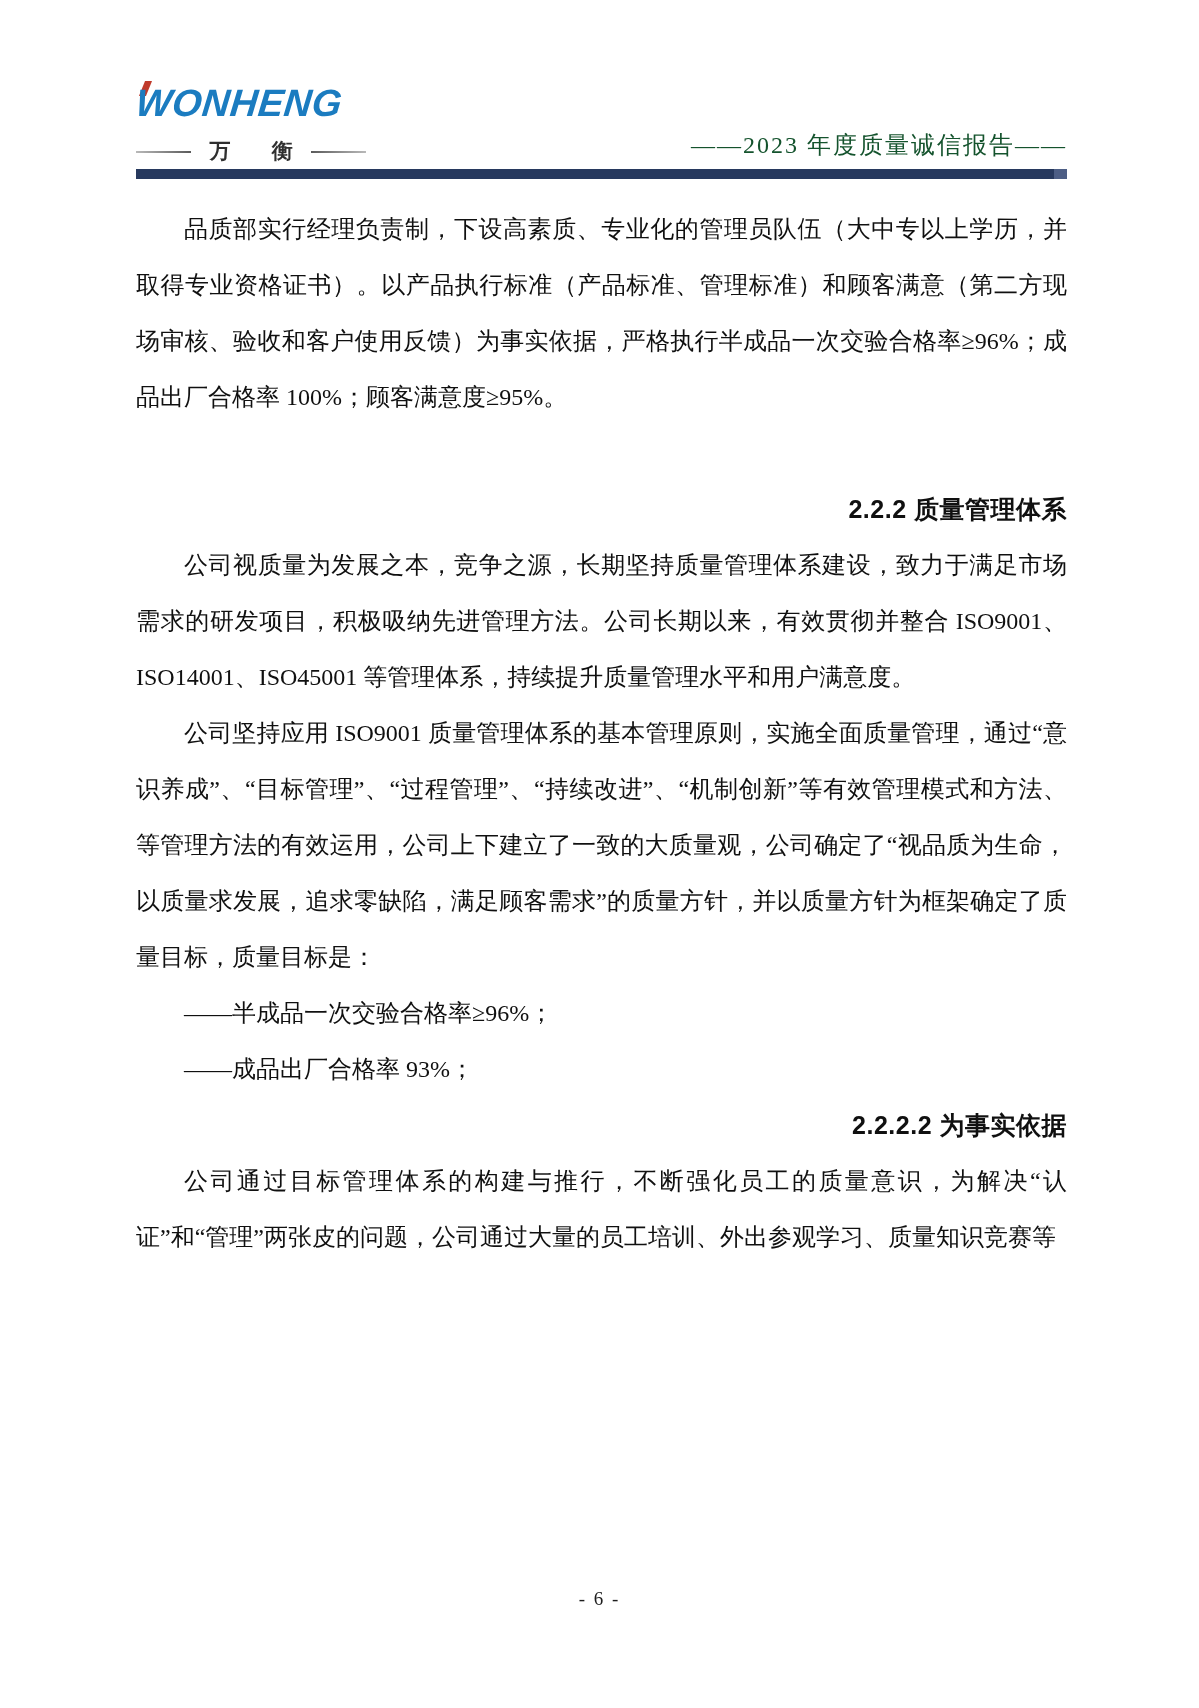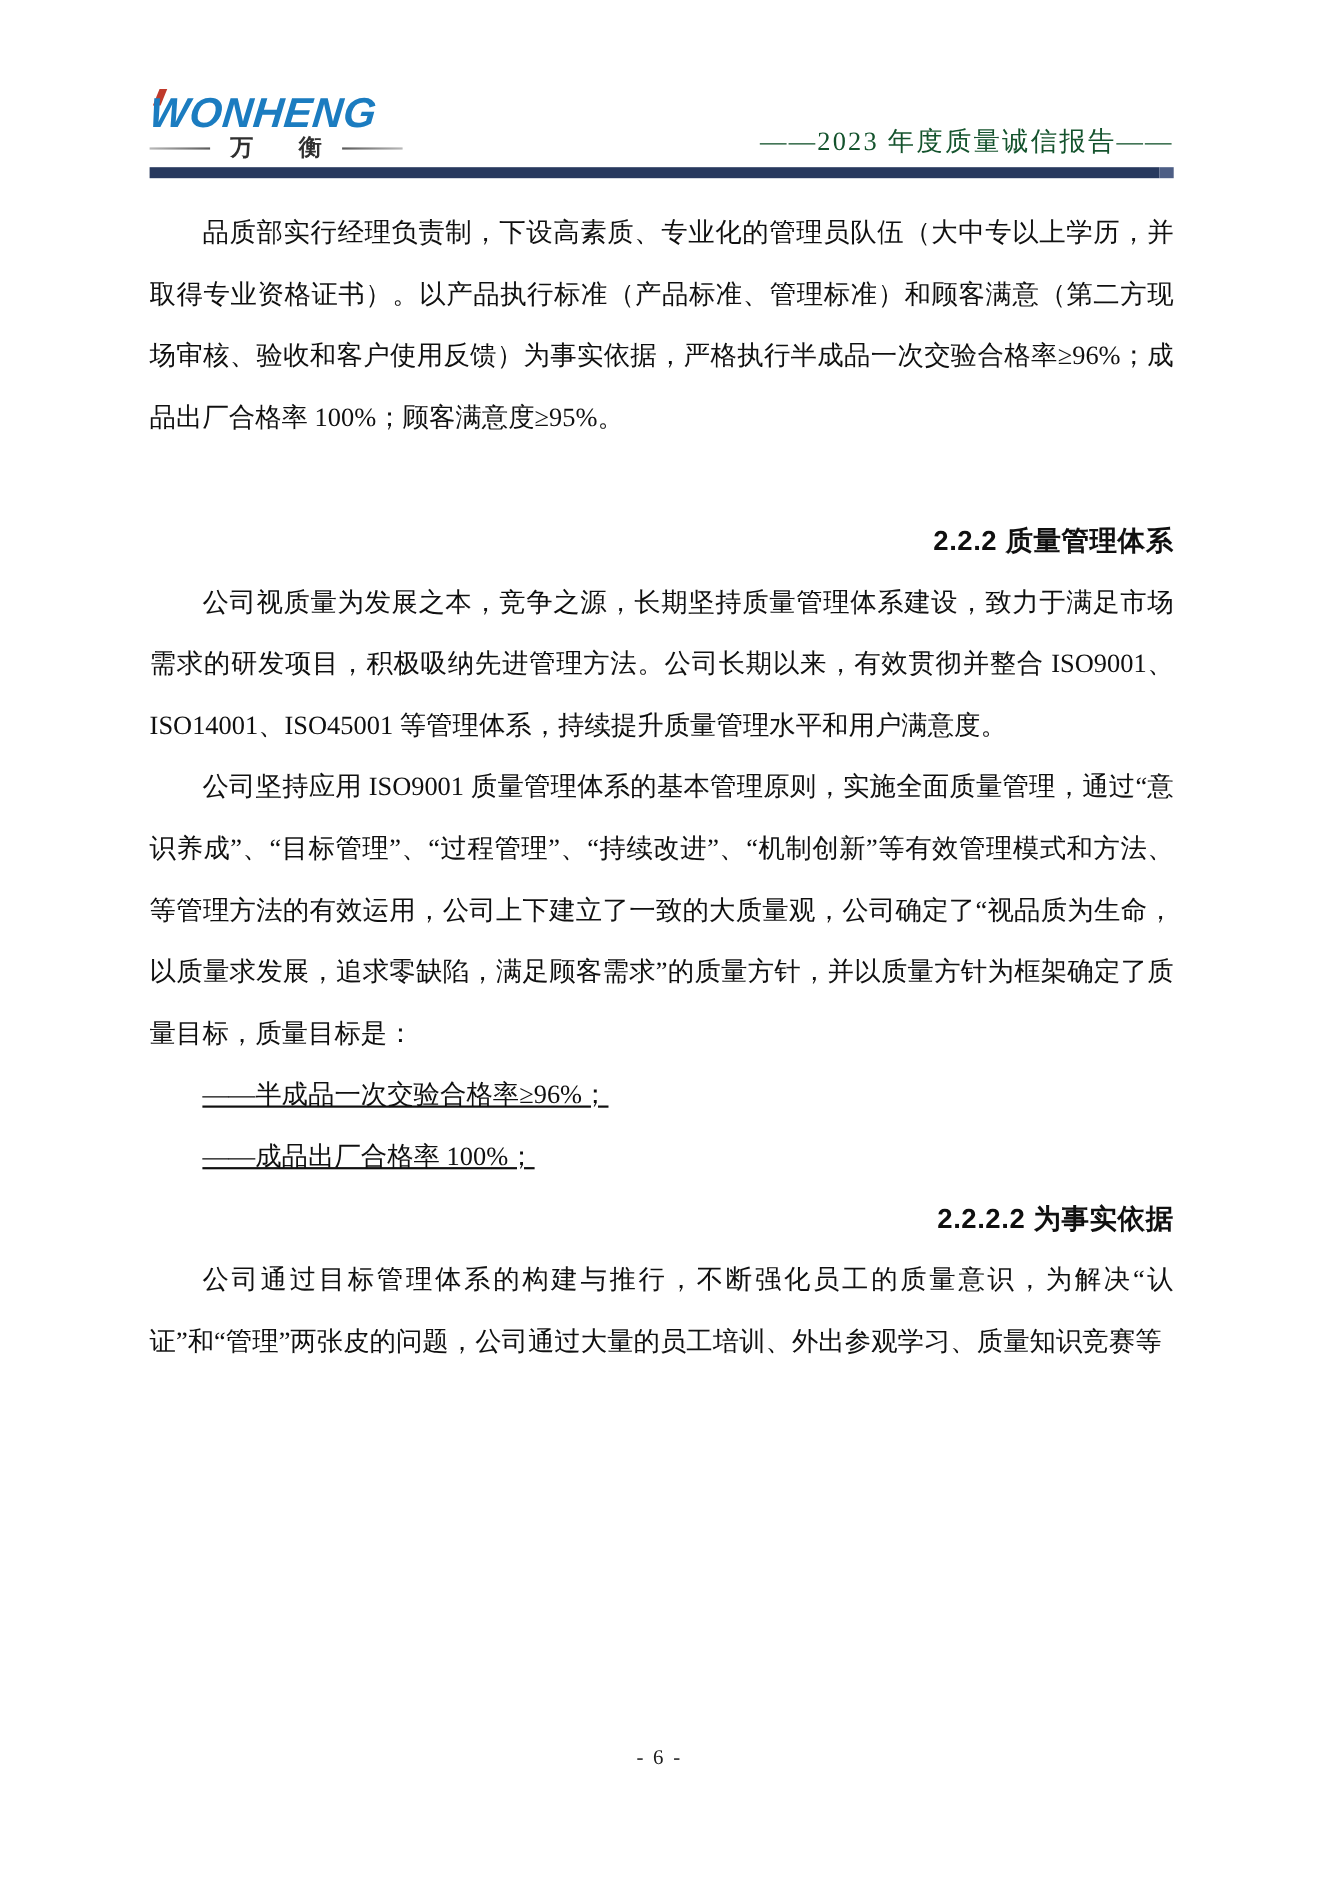--- a/index.html
+++ b/index.html
@@ -23,21 +23,21 @@
     color:var(--brand-color,#1b7cc0);
     transform:skewX(-6deg);
     white-space:nowrap;
   }
   .logo-accent {
     position:absolute; top:-3px; left:6px;
     width:7px; height:15px;
     background:var(--accent-color,#c03a2b);
     transform:skewX(-22deg);
   }
-  .logo-cn-row { display:flex; align-items:center; justify-content:center; margin-top:1px; }
+  .logo-cn-row { display:flex; align-items:center; justify-content:center; margin-top:18px; }
   .logo-line { width:56px; height:2px; background:linear-gradient(to right,#b9b9b9,#5a5a5a); }
   .logo-line.right { background:linear-gradient(to left,#b9b9b9,#5a5a5a); }
   .logo-cn {
     font-weight:bold; font-size:21px; color:#2f2f2f;
     letter-spacing:18px; padding-left:18px; line-height:1.1;
     white-space:nowrap;
   }
   .report-title {
     font-size:24px; color:#14532d;
     padding-bottom:2px; letter-spacing:2px;
@@ -48,21 +48,21 @@
   .bar-cap { width:13px; background:var(--bar-cap-color,#4d5e85); }
   
   .content {
     margin-top:22px;
     padding:0 132px 0 136px;
     font-size:24px; line-height:56px;
     text-align:justify;
   }
   .content p, .content h2, .content h3 { margin:0; }
   .para.indent { text-indent:2em; }
-  .target { text-indent:2em; text-align:left;text-decoration:underline; }
+  .target { text-indent:2em; text-align:left; }
   .heading {
     font-weight:bold; font-size:25px;
     font-family:"Liberation Sans","DejaVu Sans",sans-serif;
     text-align:right; letter-spacing:0.5px;
   }
   .heading.gap { margin-top:56px; }
   
   .footer {
     position:absolute; top:1588px; left:0; width:100%;
     text-align:center; font-size:19px; color:#1d1d1d;
@@ -92,21 +92,21 @@
       <span class="bar-cap"></span>
     </div>
   </header>
 
   <main class="content">
     <p class="para indent">品质部实行经理负责制，下设高素质、专业化的管理员队伍（大中专以上学历，并取得专业资格证书）。以产品执行标准（产品标准、管理标准）和顾客满意（第二方现场审核、验收和客户使用反馈）为事实依据，严格执行半成品一次交验合格率≥96%；成品出厂合格率 100%；顾客满意度≥95%。</p>
     <h2 class="heading gap">2.2.2 质量管理体系</h2>
     <p class="para indent">公司视质量为发展之本，竞争之源，长期坚持质量管理体系建设，致力于满足市场需求的研发项目，积极吸纳先进管理方法。公司长期以来，有效贯彻并整合 ISO9001、ISO14001、ISO45001 等管理体系，持续提升质量管理水平和用户满意度。</p>
     <p class="para indent">公司坚持应用 ISO9001 质量管理体系的基本管理原则，实施全面质量管理，通过“意识养成”、“目标管理”、“过程管理”、“持续改进”、“机制创新”等有效管理模式和方法、等管理方法的有效运用，公司上下建立了一致的大质量观，公司确定了“视品质为生命，以质量求发展，追求零缺陷，满足顾客需求”的质量方针，并以质量方针为框架确定了质量目标，质量目标是：</p>
     <p class="para target">——半成品一次交验合格率≥96%；</p>
-    <p class="para target">——成品出厂合格率 100%；</p>
+    <p class="para target">——成品出厂合格率 93%；</p>
     <h3 class="heading">2.2.2.2 为事实依据</h3>
     <p class="para indent">公司通过目标管理体系的构建与推行，不断强化员工的质量意识，为解决“认证”和“管理”两张皮的问题，公司通过大量的员工培训、外出参观学习、质量知识竞赛等</p>
   </main>
 
   <footer class="footer">
     <span>- 6 -</span>
   </footer>
 
 </div>
 

